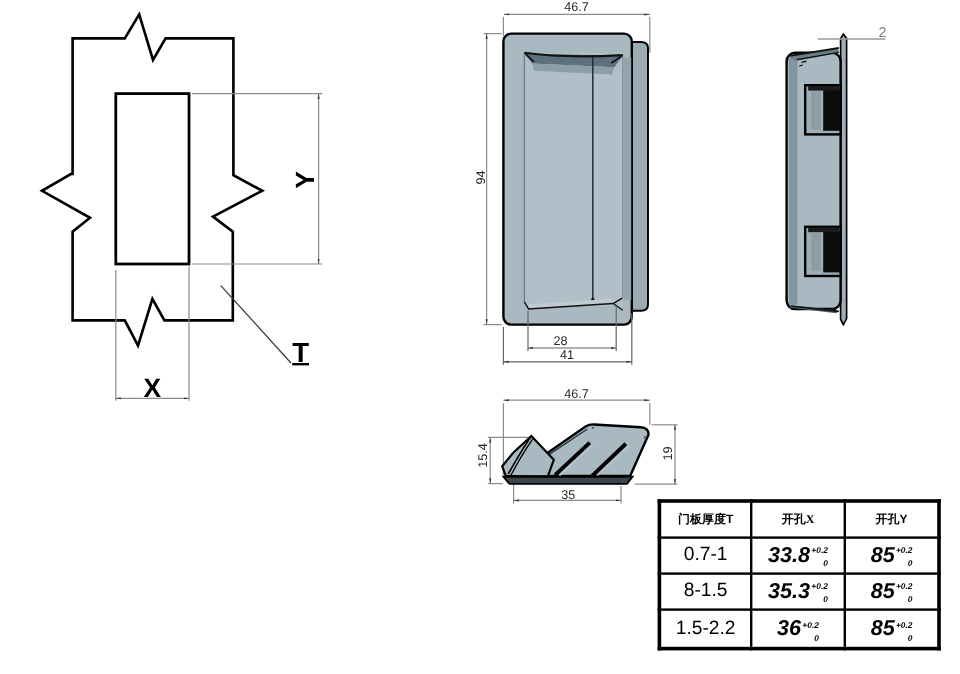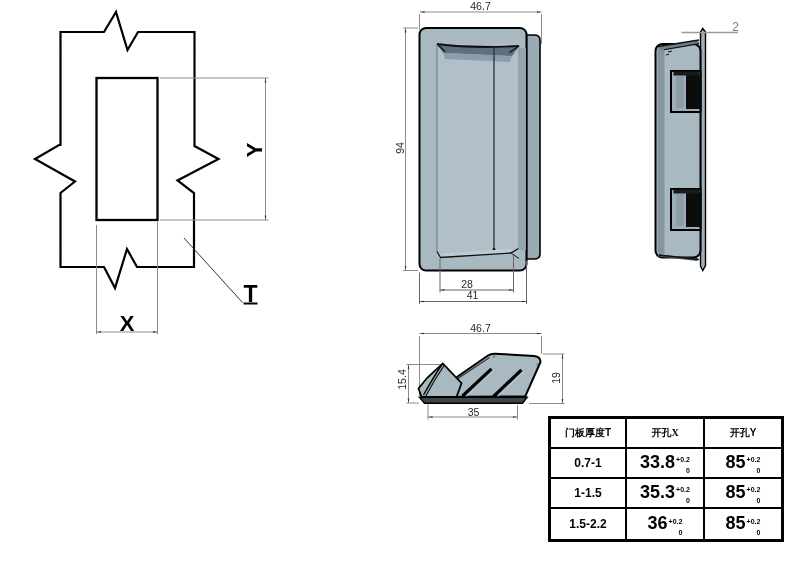--- a/index.html
+++ b/index.html
@@ -2,22 +2,22 @@
 <html><head>
 <meta charset="utf-8">
 <style>
   html,body{margin:0;padding:0;background:#ffffff;}
   #page{position:relative;width:800px;height:562px;font-family:"Liberation Sans",sans-serif;overflow:hidden;}
   svg{position:absolute;left:0;top:0;}
   table.spec{position:absolute;left:548px;top:416px;border-collapse:collapse;table-layout:fixed;}
   table.spec td{border:2px solid #000;text-align:center;vertical-align:middle;padding:0;}
   table.spec{border:3px solid #000;}
   td.hd{font-size:10px;font-weight:bold;}
-  td.c1{font-size:12px;font-weight:bold;}
-  td.num{font-size:18px;font-weight:bold;}
+  td.c1{font-size:16px;font-weight:normal;}
+  td.num{font-size:18px;font-weight:bold;font-style:italic;}
   .tol{display:inline-flex;flex-direction:column;align-items:flex-end;font-size:7px;font-weight:bold;line-height:5px;vertical-align:middle;margin-left:1px;transform:translateY(2px);}
   .tol .z{margin-top:6px;}
 </style>
 </head>
 <body>
 <div id="page">
 <svg width="800" height="562" viewBox="0 0 800 562">
   <defs>
     <marker id="ar" viewBox="0 0 10 10" refX="6.5" refY="5" markerWidth="7" markerHeight="10" orient="auto-start-reverse" markerUnits="userSpaceOnUse">
       <path d="M0,3.8 L6.5,5 L0,6.2 Z" fill="#333"></path>
@@ -183,21 +183,21 @@
     <td class="num">33.8<span class="tol">
               <span>+0.2</span>
               <span class="z">0</span>
             </span></td>
     <td class="num">85<span class="tol">
               <span>+0.2</span>
               <span class="z">0</span>
             </span></td>
   </tr>
   <tr style="height:30px;">
-    <td class="c1">1-1.5</td>
+    <td class="c1">8-1.5</td>
     <td class="num">35.3<span class="tol">
               <span>+0.2</span>
               <span class="z">0</span>
             </span></td>
     <td class="num">85<span class="tol">
               <span>+0.2</span>
               <span class="z">0</span>
             </span></td>
   </tr>
   <tr style="height:33px;">

